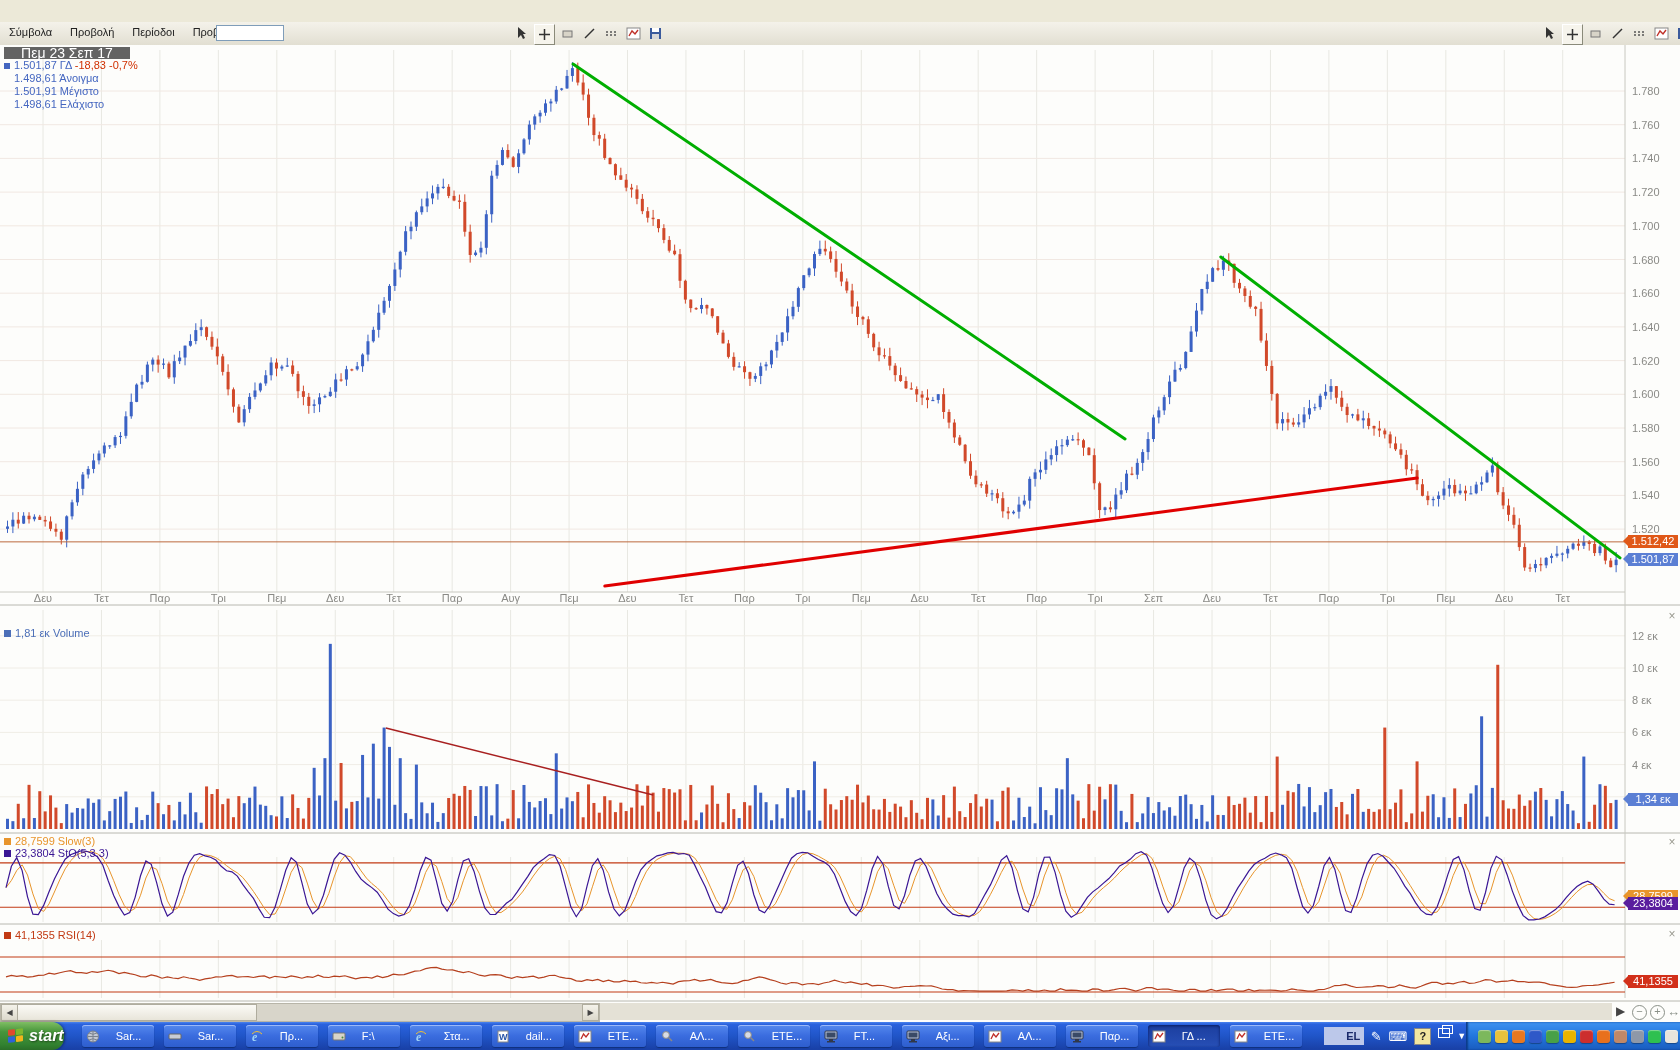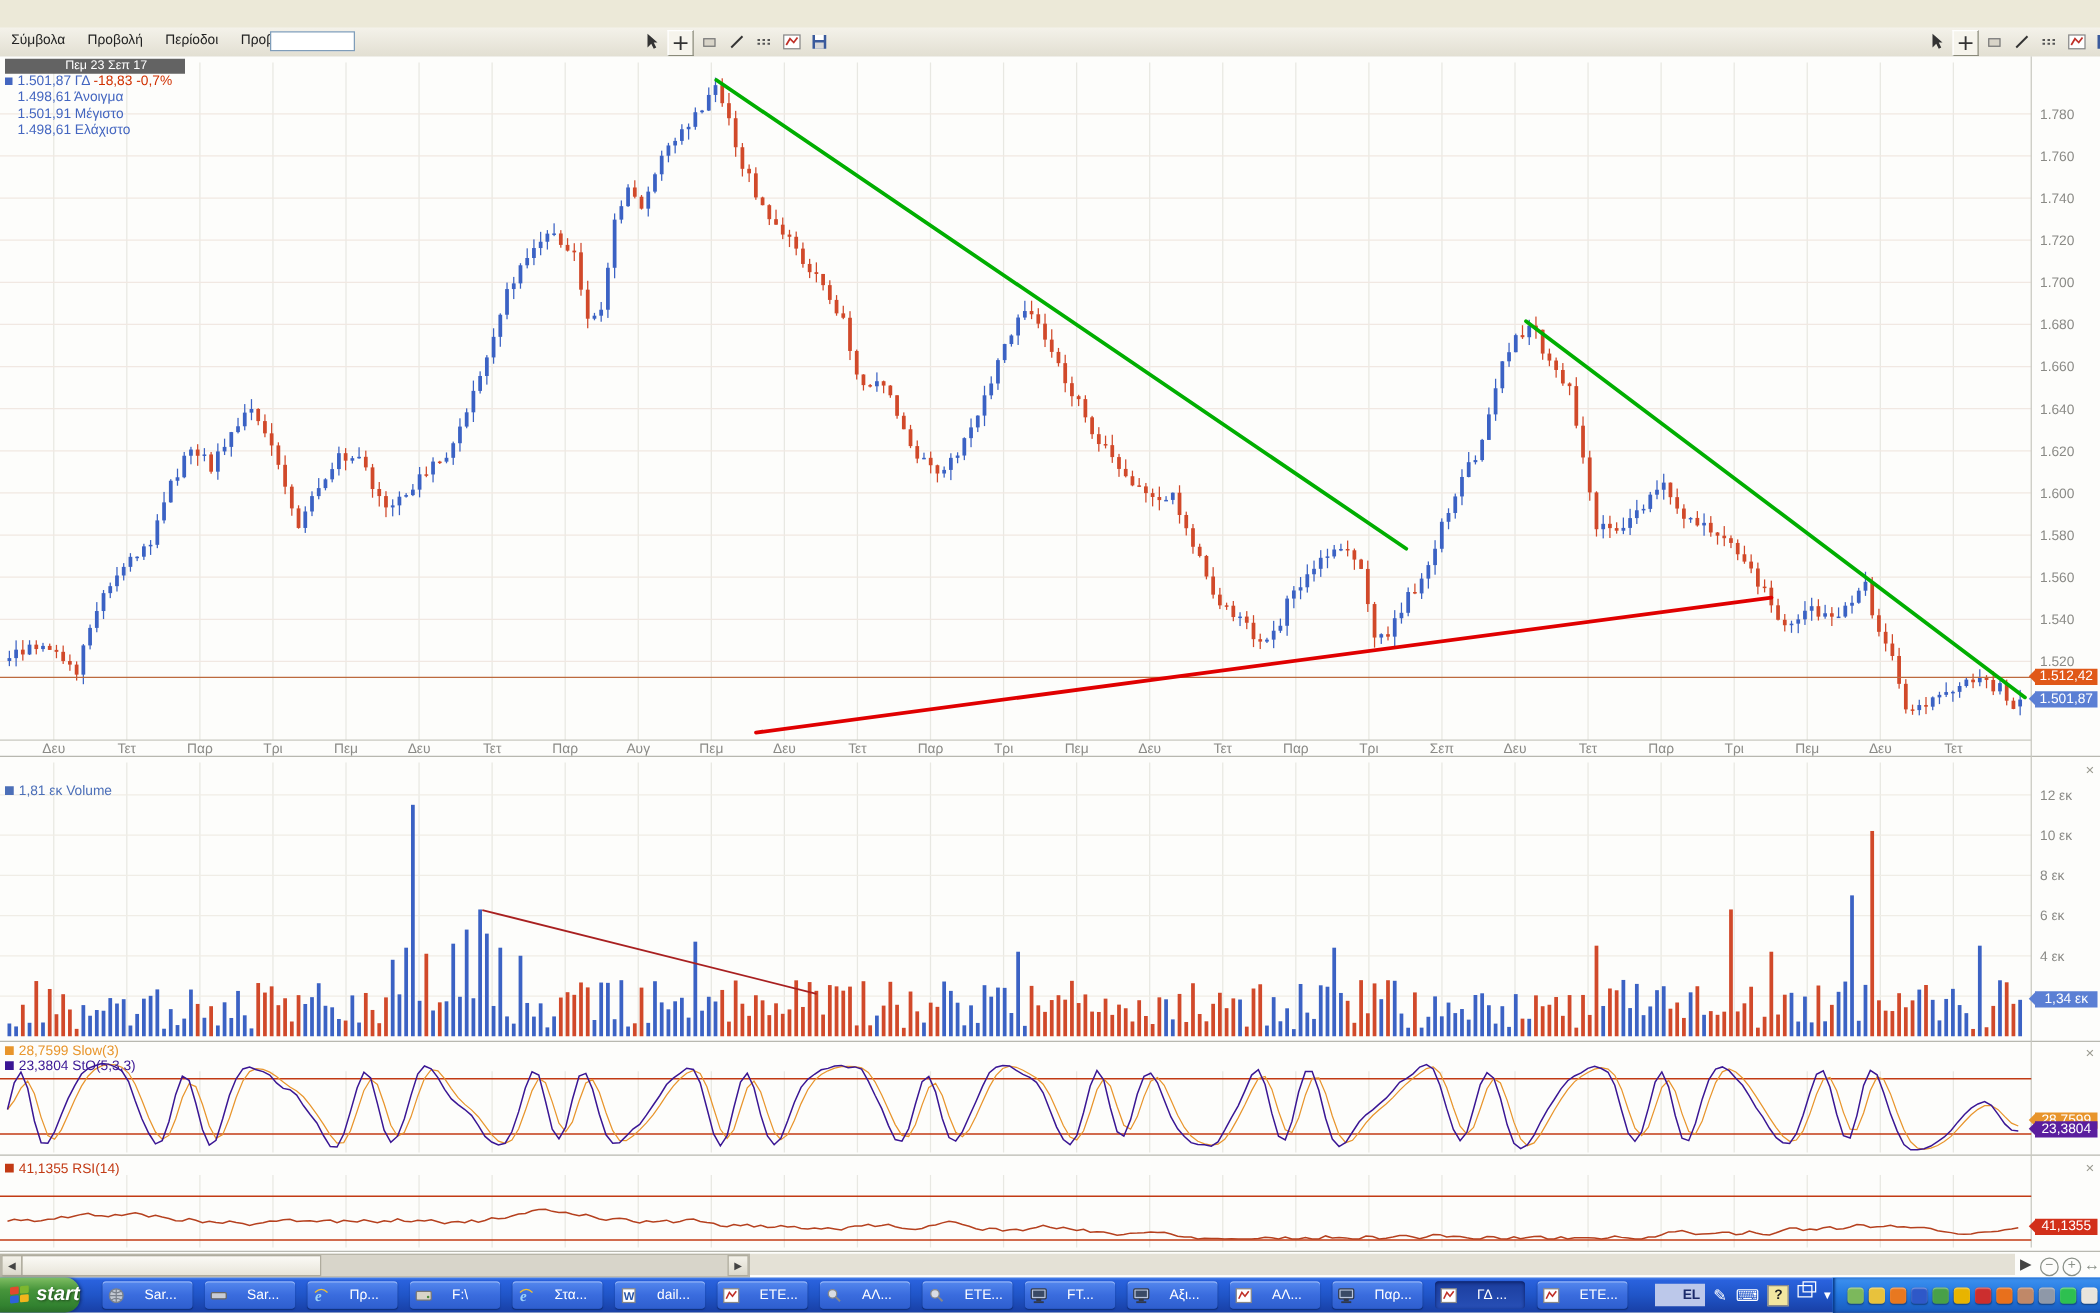--- a/index.html
+++ b/index.html
@@ -22,21 +22,21 @@
   .menu-item{display:inline-block;padding:4px 9px 0 9px;font-size:11px;color:#222;}
   .tb-input{position:absolute;left:216px;top:3px;width:62px;height:14px;border:1px solid #7F9DB9;
     background:#fff;font-size:11px;padding:0 2px;}
   .tool-group{position:absolute;top:2px;height:19px;display:flex;gap:3px;}
   .tool{width:19px;height:19px;display:flex;align-items:center;justify-content:center;}
   .tool.sel{background:#F6F4EC;border:1px solid;border-color:#fff #8a8a7a #8a8a7a #fff;}
   
   #charts{position:absolute;left:0;top:45px;width:1680px;height:977px;background:#FDFDFB;}
   #chart-svg{position:absolute;left:0;top:0;}
   .overlay{position:absolute;white-space:nowrap;}
-  .info-date{background:#636363;color:#fff;font-size:10px;text-align:center;width:126px;height:12px;line-height:12px;padding-left:18px;}
+  .info-date{background:#636363;color:#fff;font-size:14px;text-align:center;width:126px;height:12px;line-height:12px;}
   .info-row{font-size:11px;color:#4466C0;height:13px;line-height:13px;}
   .sq{display:inline-block;width:7px;height:7px;margin-right:4px;}
   .neg{color:#D03000;}
   .phead{font-size:11px;height:12px;line-height:12px;}
   .tag{position:absolute;left:1628px;width:50px;height:13px;line-height:13px;color:#fff;font-size:11px;
     text-align:center;}
   .tag:before{content:"";position:absolute;left:-5px;top:1px;border-right:5px solid;border-top:5px solid transparent;
     border-bottom:5px solid transparent;border-right-color:inherit;}
   .xbtn{position:absolute;left:1666px;width:12px;height:12px;color:#9a9a90;font-size:12px;line-height:11px;text-align:center;}
   

